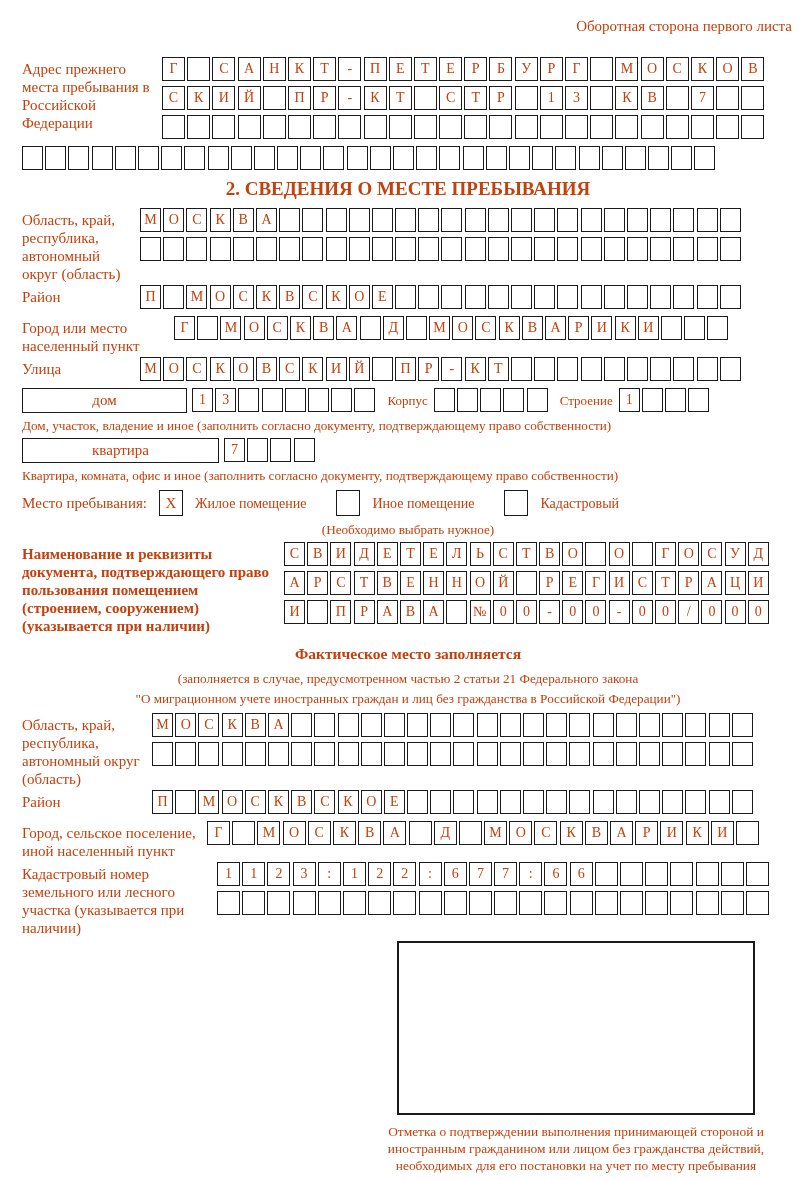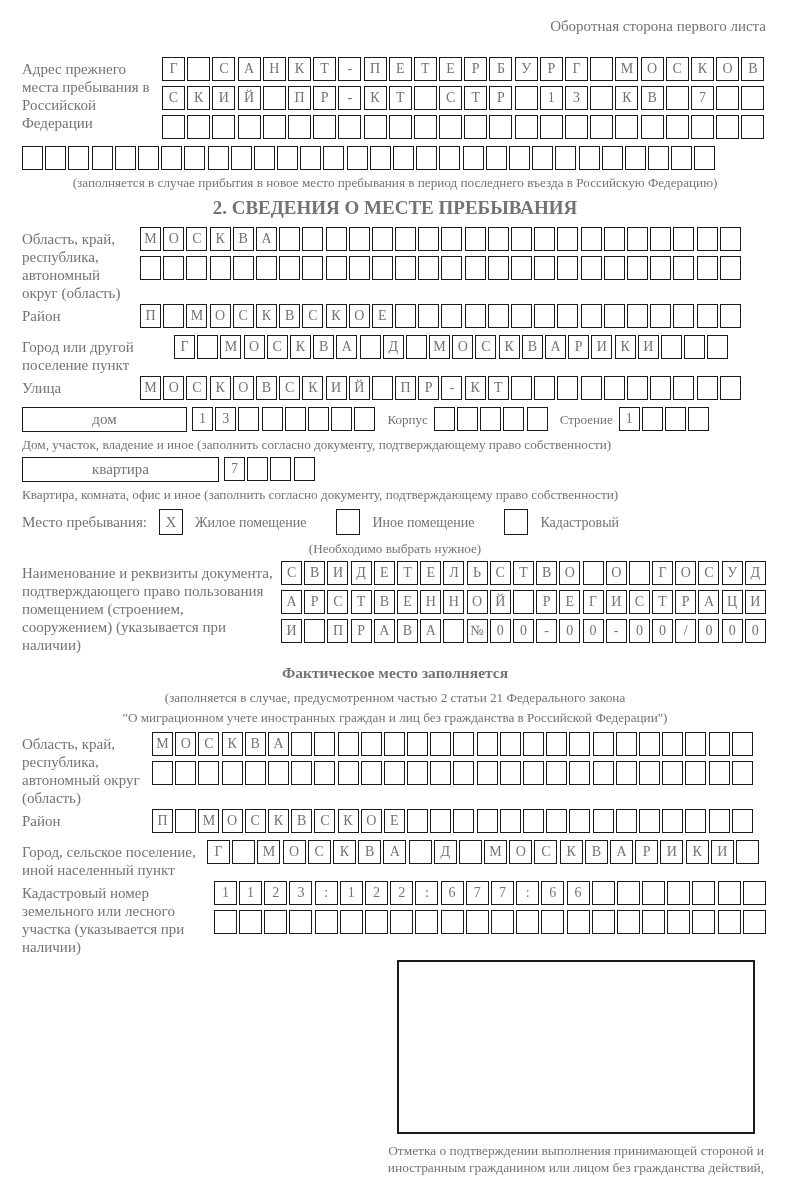--- a/index.html
+++ b/index.html
@@ -1,22 +1,22 @@
 <!DOCTYPE html>
 <html><head>
 <meta charset="utf-8">
 <style>
   html,body{margin:0;padding:0;background:#fff;}
-  .page{width:800px;height:1180px;box-sizing:border-box;background:#fff;color:#737373;
-        font-family:"Liberation Serif","DejaVu Serif",serif;padding:8px 32px 0 22px;
+  .page{width:800px;height:1180px;box-sizing:border-box;background:#fff;color:#c2410c;
+        font-family:"Liberation Serif","DejaVu Serif",serif;padding:8px 6px 0 22px;
         overflow:hidden;position:relative;}
   .hdr-right{text-align:right;font-size:15px;margin:10px 2px 22px 0;}
   .field{display:flex;align-items:flex-start;margin-bottom:2px;}
   .flabel{font-size:15px;line-height:18px;padding-top:3px;box-sizing:border-box;padding-right:6px;}
-  .w140{width:140px;} .w118{width:118px;} .w152{width:152px;} .w262{width:262px;}
+  .w140{width:140px;} .w118{width:118px;} .w152{width:152px;} .w262{width:262px;font-weight:bold;}
   .w130{width:130px;} .w185{width:185px;} .w195{width:195px;}
   .rows{flex:1;text-decoration:underline;}
   .cellrow{white-space:nowrap;height:26px;margin-bottom:3px;}
   .cellrow.inline{display:inline-block;vertical-align:top;margin-bottom:0;}
   .cell{display:inline-block;width:19px;height:22px;border:1.6px solid #1b1b1b;margin-right:2.2px;
         text-align:center;vertical-align:top;font-size:14px;line-height:22px;}
   .cells-lg .cell{width:21px;}
   .note{font-size:13.2px;line-height:16px;margin:1px 0 4px 0;}
   .center{text-align:center;}
   .sec-title{text-align:center;font-weight:bold;font-size:19px;margin:6px 0 8px 0;}
@@ -46,41 +46,40 @@
 
   <div class="field">
     <div class="flabel w140">Адрес прежнего места пребывания в Российской Федерации</div>
     <div class="rows">
       <div class="cellrow cells-lg"><span class="cell">Г</span><span class="cell"></span><span class="cell">С</span><span class="cell">А</span><span class="cell">Н</span><span class="cell">К</span><span class="cell">Т</span><span class="cell">-</span><span class="cell">П</span><span class="cell">Е</span><span class="cell">Т</span><span class="cell">Е</span><span class="cell">Р</span><span class="cell">Б</span><span class="cell">У</span><span class="cell">Р</span><span class="cell">Г</span><span class="cell"></span><span class="cell">М</span><span class="cell">О</span><span class="cell">С</span><span class="cell">К</span><span class="cell">О</span><span class="cell">В</span></div>
       <div class="cellrow cells-lg"><span class="cell">С</span><span class="cell">К</span><span class="cell">И</span><span class="cell">Й</span><span class="cell"></span><span class="cell">П</span><span class="cell">Р</span><span class="cell">-</span><span class="cell">К</span><span class="cell">Т</span><span class="cell"></span><span class="cell">С</span><span class="cell">Т</span><span class="cell">Р</span><span class="cell"></span><span class="cell">1</span><span class="cell">3</span><span class="cell"></span><span class="cell">К</span><span class="cell">В</span><span class="cell"></span><span class="cell">7</span><span class="cell"></span><span class="cell"></span></div>
       <div class="cellrow cells-lg"><span class="cell"></span><span class="cell"></span><span class="cell"></span><span class="cell"></span><span class="cell"></span><span class="cell"></span><span class="cell"></span><span class="cell"></span><span class="cell"></span><span class="cell"></span><span class="cell"></span><span class="cell"></span><span class="cell"></span><span class="cell"></span><span class="cell"></span><span class="cell"></span><span class="cell"></span><span class="cell"></span><span class="cell"></span><span class="cell"></span><span class="cell"></span><span class="cell"></span><span class="cell"></span><span class="cell"></span></div>
     </div>
   </div>
   <div class="cellrow"><span class="cell"></span><span class="cell"></span><span class="cell"></span><span class="cell"></span><span class="cell"></span><span class="cell"></span><span class="cell"></span><span class="cell"></span><span class="cell"></span><span class="cell"></span><span class="cell"></span><span class="cell"></span><span class="cell"></span><span class="cell"></span><span class="cell"></span><span class="cell"></span><span class="cell"></span><span class="cell"></span><span class="cell"></span><span class="cell"></span><span class="cell"></span><span class="cell"></span><span class="cell"></span><span class="cell"></span><span class="cell"></span><span class="cell"></span><span class="cell"></span><span class="cell"></span><span class="cell"></span><span class="cell"></span></div>
-  <div class="note center mb6">(заполняется в случае прибытия в новое место пребывания в период последнего въезда в Российскую Федерацию)</div>
 
   <div class="sec-title">2. СВЕДЕНИЯ О МЕСТЕ ПРЕБЫВАНИЯ</div>
 
   <div class="field">
     <div class="flabel w118">Область, край, республика, автономный округ (область)</div>
     <div class="rows">
       <div class="cellrow"><span class="cell">М</span><span class="cell">О</span><span class="cell">С</span><span class="cell">К</span><span class="cell">В</span><span class="cell">А</span><span class="cell"></span><span class="cell"></span><span class="cell"></span><span class="cell"></span><span class="cell"></span><span class="cell"></span><span class="cell"></span><span class="cell"></span><span class="cell"></span><span class="cell"></span><span class="cell"></span><span class="cell"></span><span class="cell"></span><span class="cell"></span><span class="cell"></span><span class="cell"></span><span class="cell"></span><span class="cell"></span><span class="cell"></span><span class="cell"></span></div>
       <div class="cellrow"><span class="cell"></span><span class="cell"></span><span class="cell"></span><span class="cell"></span><span class="cell"></span><span class="cell"></span><span class="cell"></span><span class="cell"></span><span class="cell"></span><span class="cell"></span><span class="cell"></span><span class="cell"></span><span class="cell"></span><span class="cell"></span><span class="cell"></span><span class="cell"></span><span class="cell"></span><span class="cell"></span><span class="cell"></span><span class="cell"></span><span class="cell"></span><span class="cell"></span><span class="cell"></span><span class="cell"></span><span class="cell"></span><span class="cell"></span></div>
     </div>
   </div>
 
   <div class="field">
     <div class="flabel w118">Район</div>
     <div class="rows">
       <div class="cellrow"><span class="cell">П</span><span class="cell"></span><span class="cell">М</span><span class="cell">О</span><span class="cell">С</span><span class="cell">К</span><span class="cell">В</span><span class="cell">С</span><span class="cell">К</span><span class="cell">О</span><span class="cell">Е</span><span class="cell"></span><span class="cell"></span><span class="cell"></span><span class="cell"></span><span class="cell"></span><span class="cell"></span><span class="cell"></span><span class="cell"></span><span class="cell"></span><span class="cell"></span><span class="cell"></span><span class="cell"></span><span class="cell"></span><span class="cell"></span><span class="cell"></span></div>
     </div>
   </div>
 
   <div class="field">
-    <div class="flabel w152">Город или другой поселение пункт</div>
+    <div class="flabel w152">Город или место населенный пункт</div>
     <div class="rows">
       <div class="cellrow"><span class="cell">Г</span><span class="cell"></span><span class="cell">М</span><span class="cell">О</span><span class="cell">С</span><span class="cell">К</span><span class="cell">В</span><span class="cell">А</span><span class="cell"></span><span class="cell">Д</span><span class="cell"></span><span class="cell">М</span><span class="cell">О</span><span class="cell">С</span><span class="cell">К</span><span class="cell">В</span><span class="cell">А</span><span class="cell">Р</span><span class="cell">И</span><span class="cell">К</span><span class="cell">И</span><span class="cell"></span><span class="cell"></span><span class="cell"></span></div>
     </div>
   </div>
 
   <div class="field">
     <div class="flabel w118">Улица</div>
     <div class="rows">
       <div class="cellrow"><span class="cell">М</span><span class="cell">О</span><span class="cell">С</span><span class="cell">К</span><span class="cell">О</span><span class="cell">В</span><span class="cell">С</span><span class="cell">К</span><span class="cell">И</span><span class="cell">Й</span><span class="cell"></span><span class="cell">П</span><span class="cell">Р</span><span class="cell">-</span><span class="cell">К</span><span class="cell">Т</span><span class="cell"></span><span class="cell"></span><span class="cell"></span><span class="cell"></span><span class="cell"></span><span class="cell"></span><span class="cell"></span><span class="cell"></span><span class="cell"></span><span class="cell"></span></div>
     </div>

